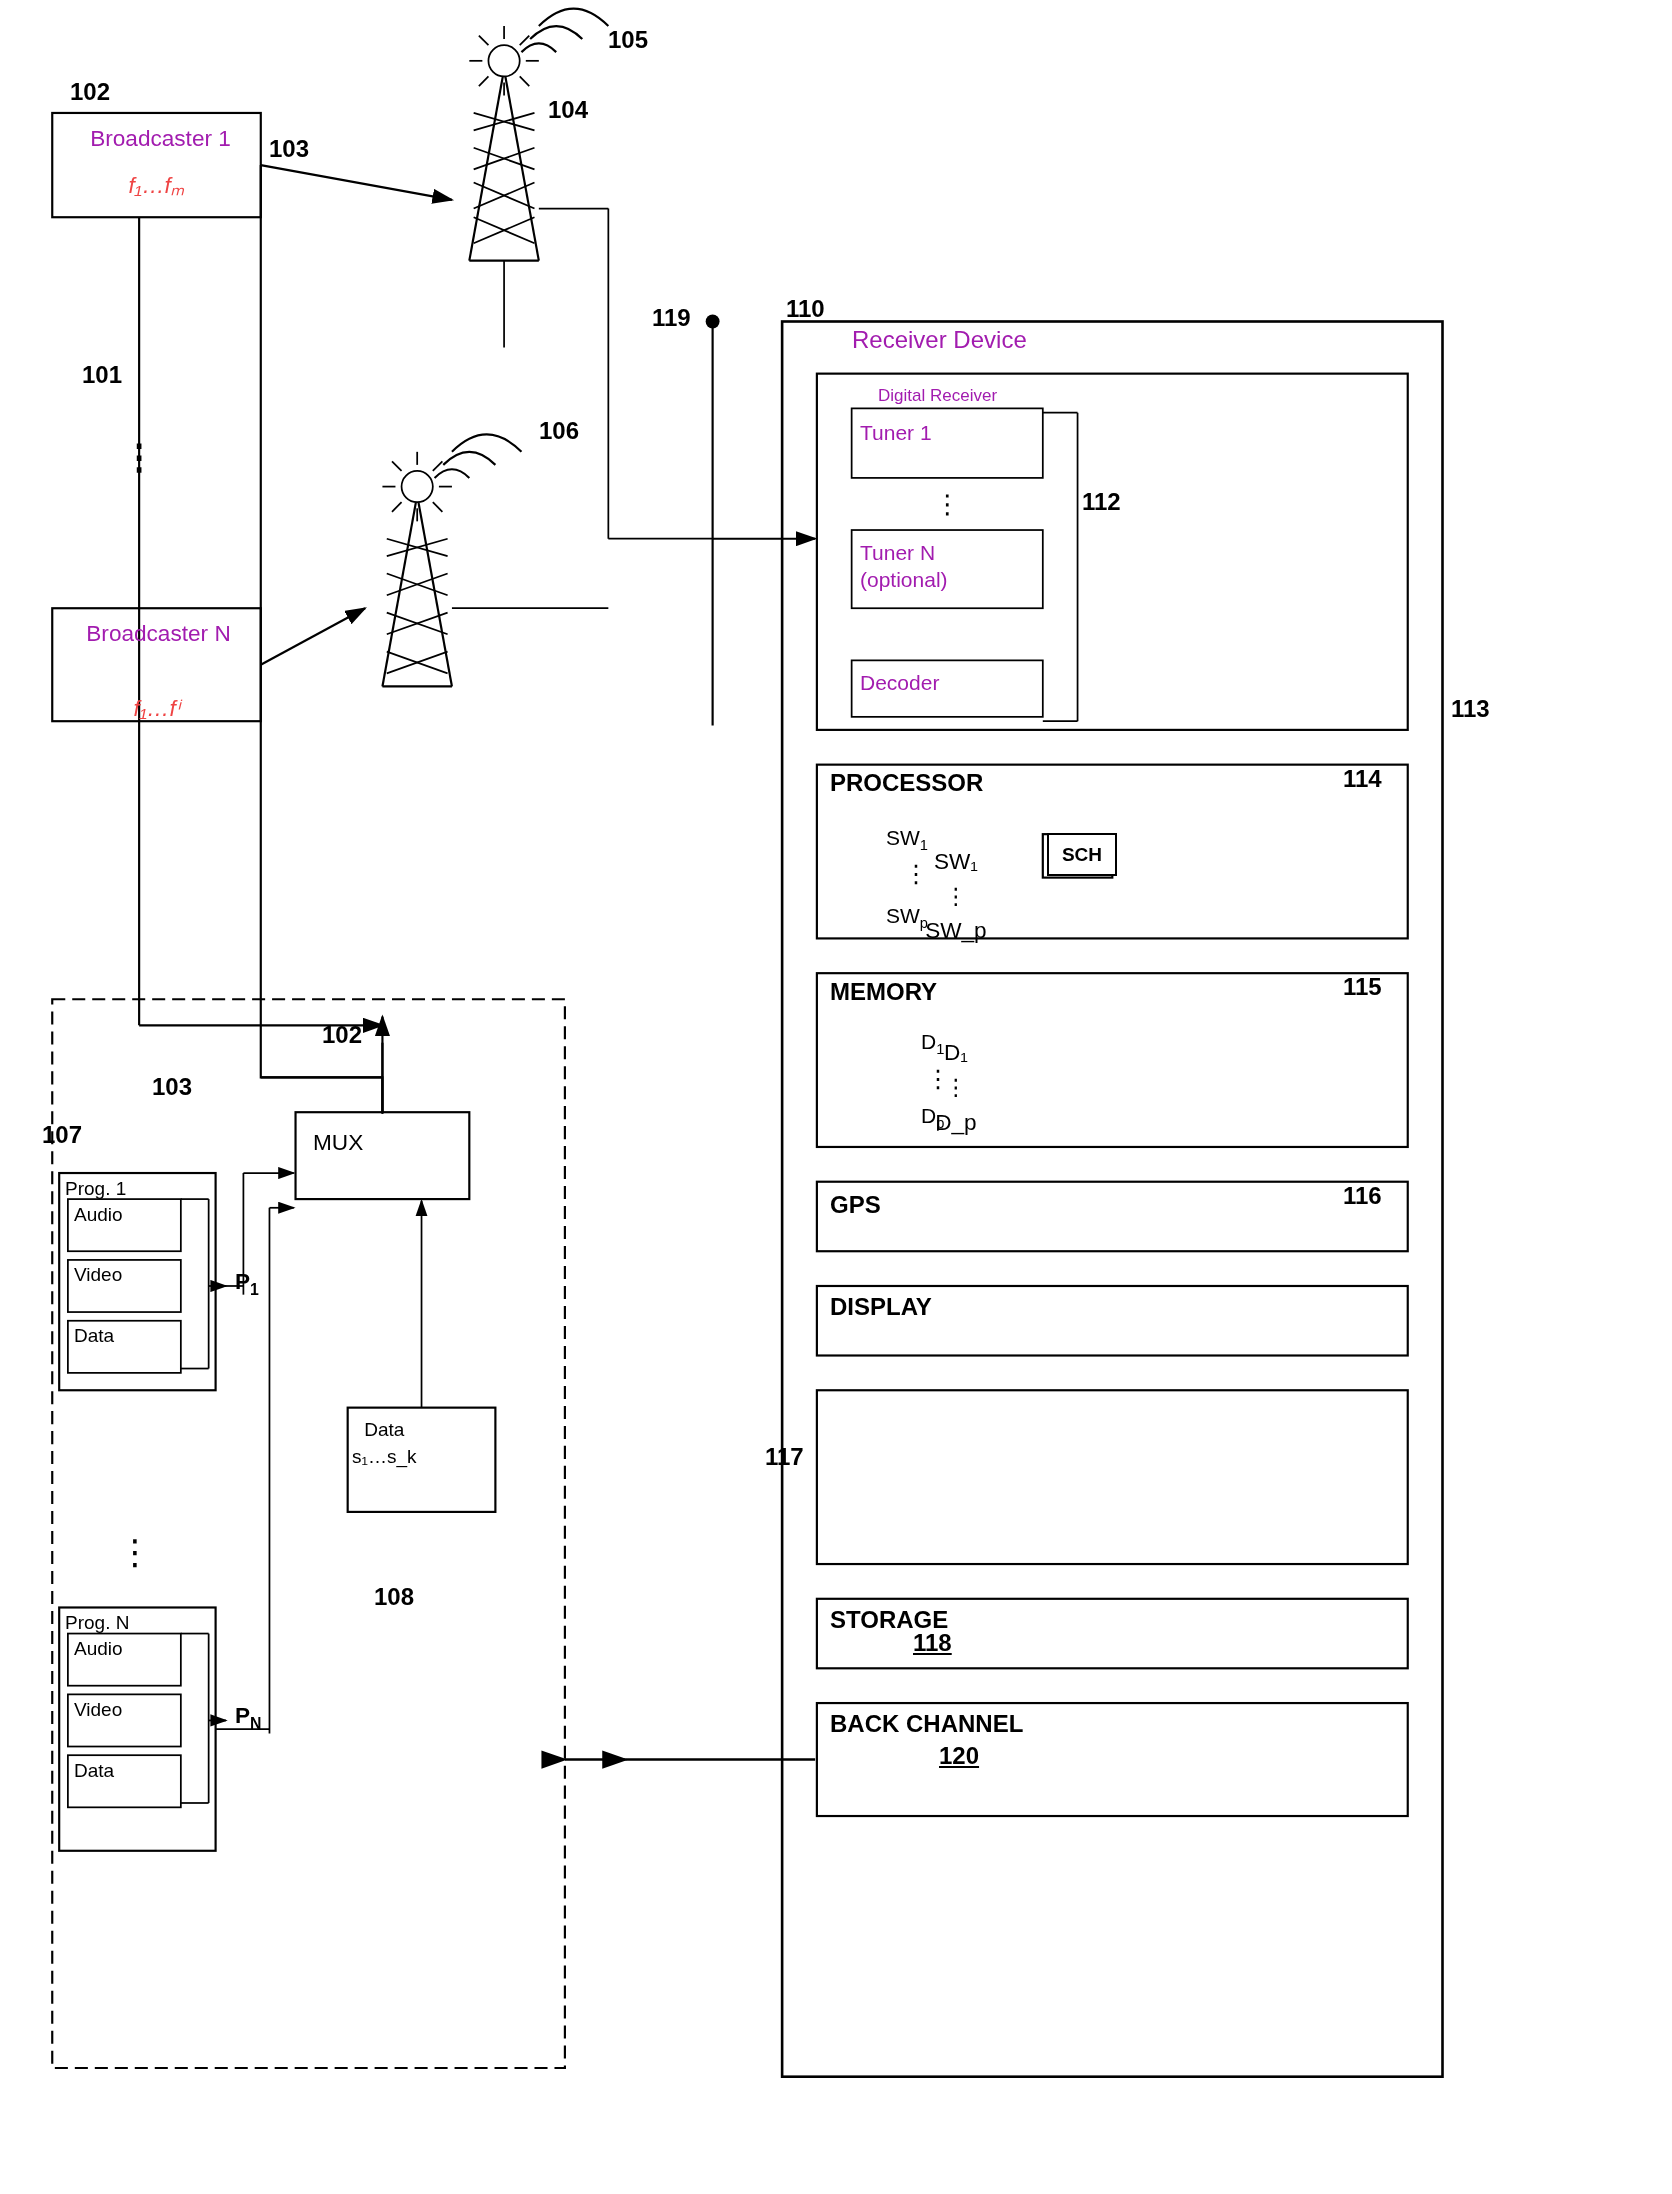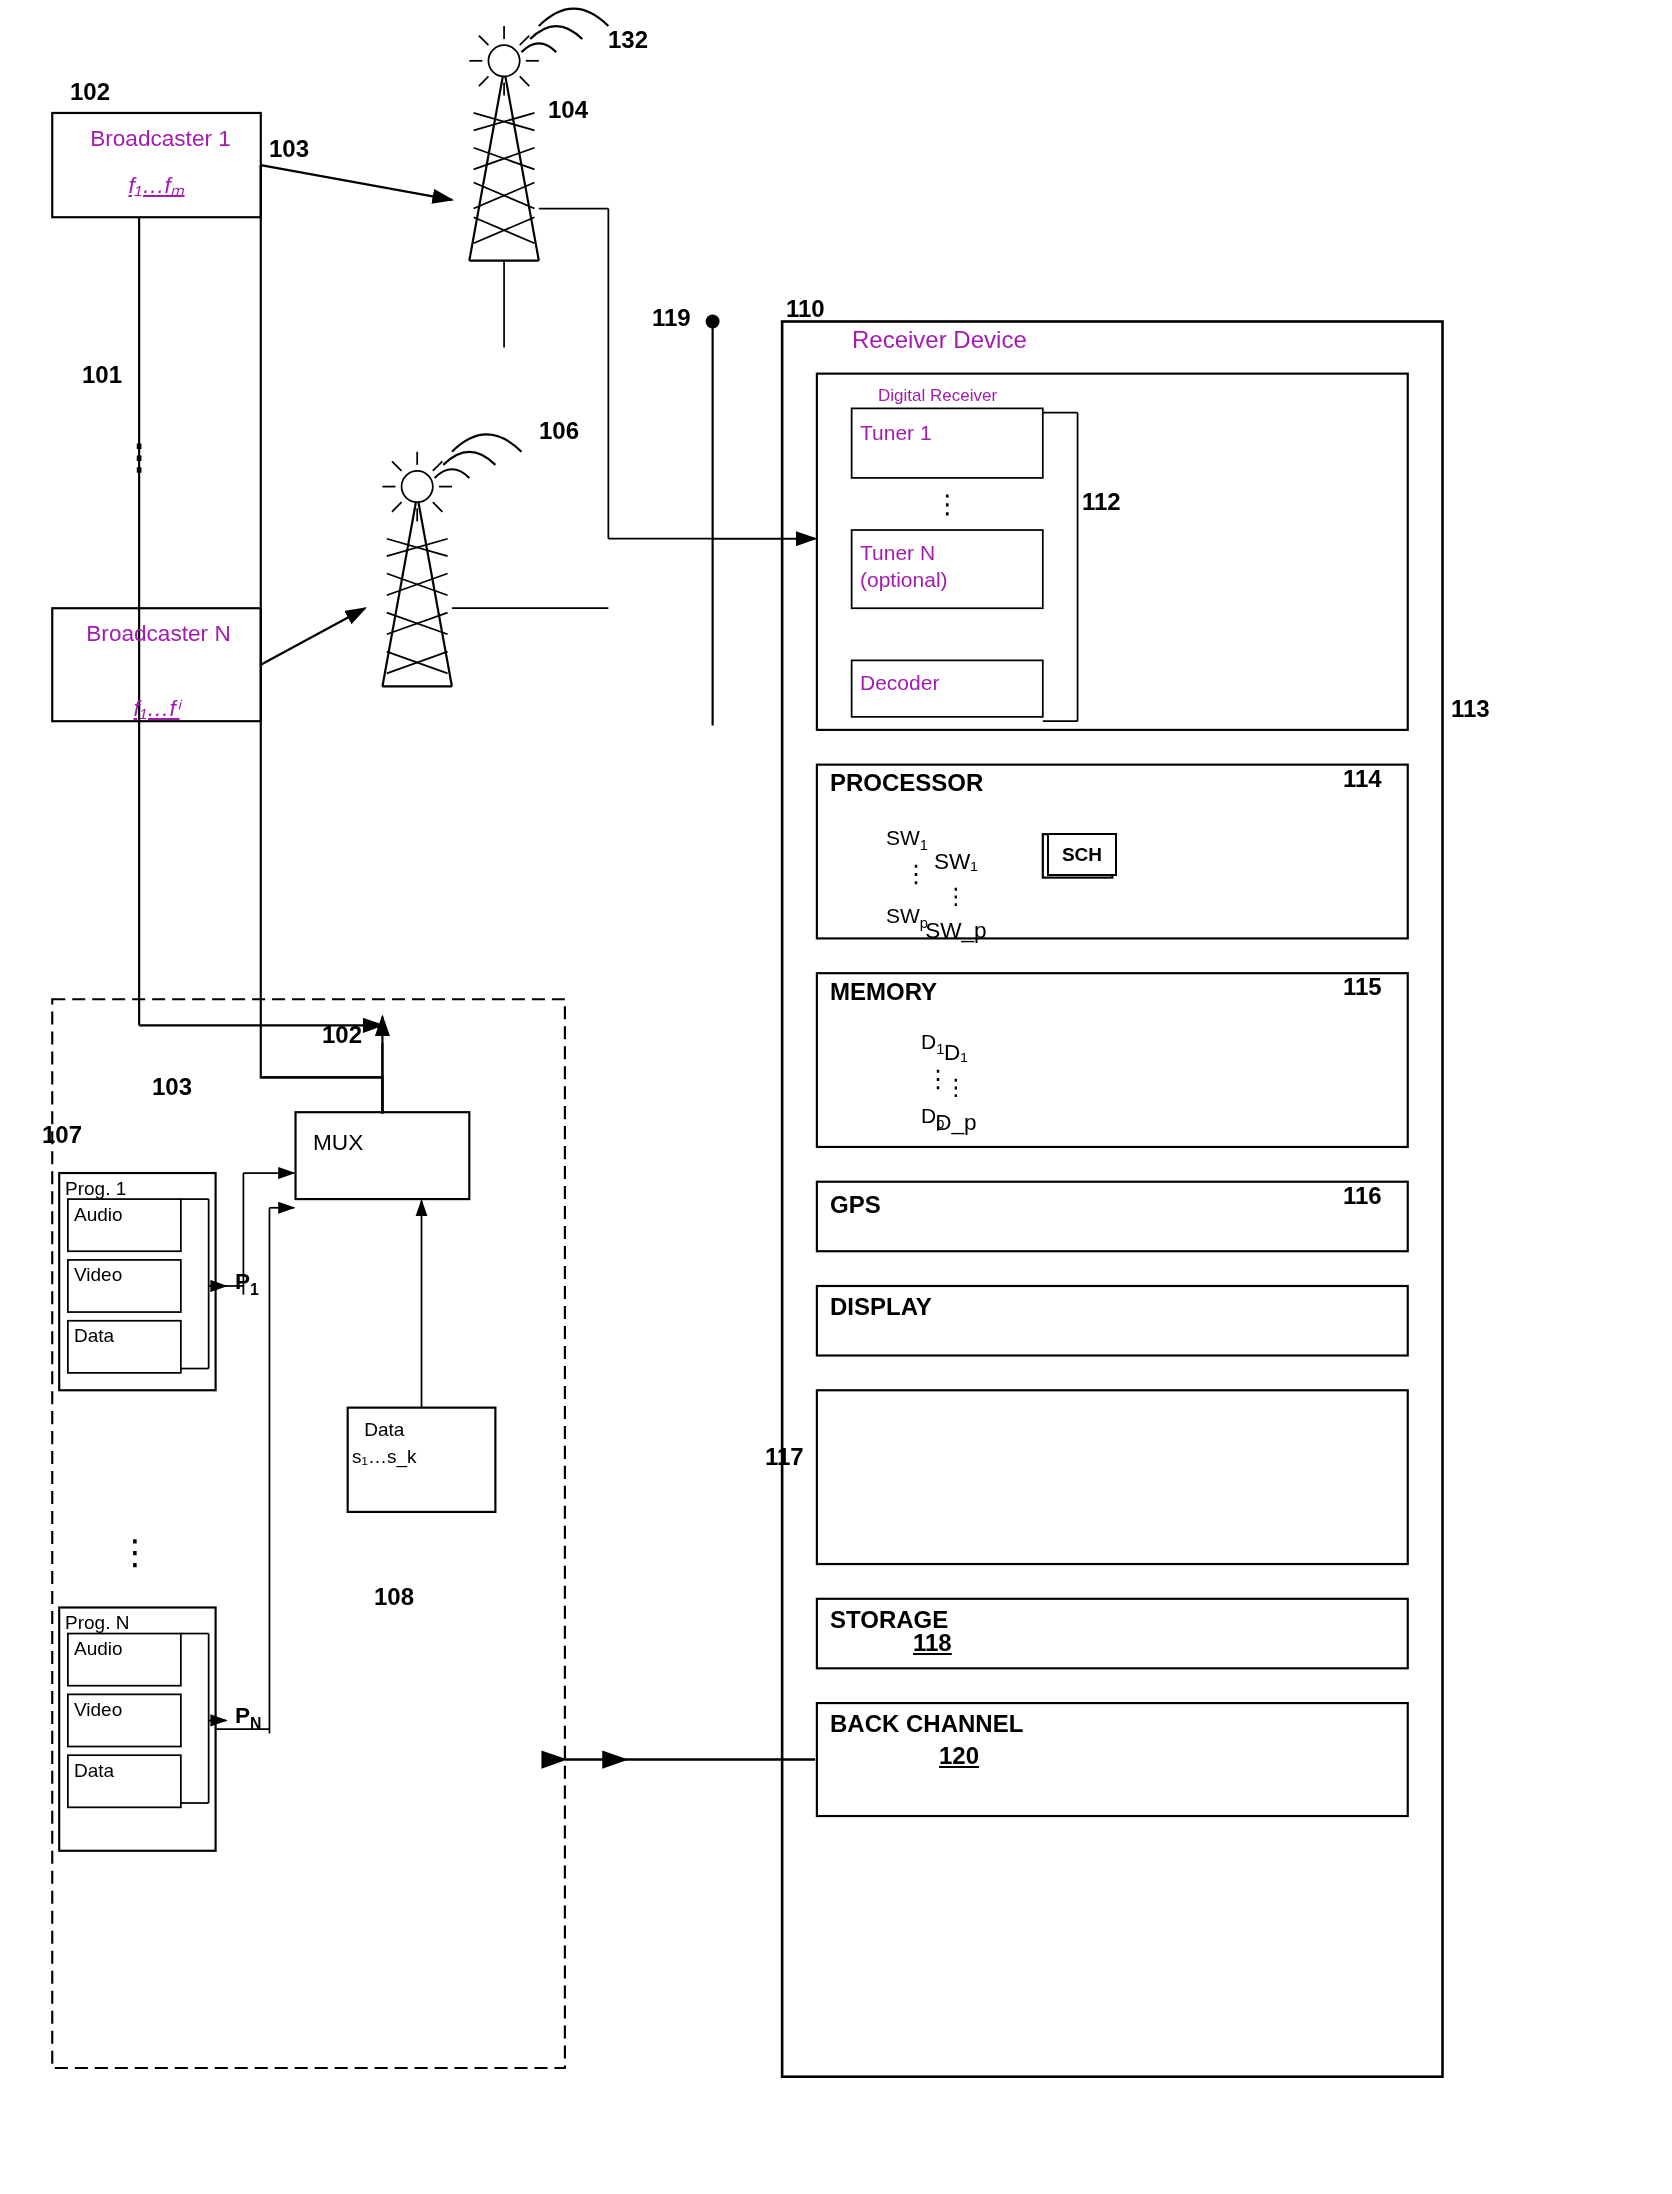--- a/index.html
+++ b/index.html
@@ -23,23 +23,22 @@
       color: #000;
     }
     .label-normal {
       position: absolute;
       font-size: 22.6px;
       color: #a21caf;
     }
     .label-italic {
       position: absolute;
       font-size: 22.6px;
-      color: #a21caf;
+      color: #ef4444;
       font-style: italic;
-      text-decoration: underline;
     }
     svg.diagram-svg {
       position: absolute;
       top: 0;
       left: 0;
       width: 1672px;
       height: 2194px;
       pointer-events: none;
     }
     sub {
@@ -236,21 +235,21 @@
 
     <text x="155" y="1800" font-size="40" text-anchor="middle">⋮</text>
 
     <path d="M 300 190 L 300 1240 L 440 1240 L 440 1280" fill="none" stroke="black" stroke-width="2.5"></path>
 
     <line x1="300" y1="1240" x2="440" y2="1240" stroke="black" stroke-width="2.5"></line>
 
   </svg>
 
   <div class="label" style="left:70px; top:78px;">102</div>
-  <div class="label" style="left:608px; top:26px;">132</div>
+  <div class="label" style="left:608px; top:26px;">105</div>
   <div class="label" style="left:269px; top:135px;">103</div>
   <div class="label" style="left:548px; top:96px;">104</div>
   <div class="label" style="left:82px; top:361px;">101</div>
   <div class="label" style="left:539px; top:417px;">106</div>
 
   <div class="label-normal" style="left:65px; top:126px; width:191px; text-align:center;">Broadcaster 1</div>
   <div class="label-italic" style="left:87px; top:169px; width:139px; text-align:center;">f₁…fₘ</div>
 
   <div class="label-normal" style="left:63px; top:621px; width:191px; text-align:center;">Broadcaster N</div>
   <div class="label-italic" style="left:87px; top:660px; width:139px; text-align:center;margin-top:32px;">f₁…fⁱ</div>

